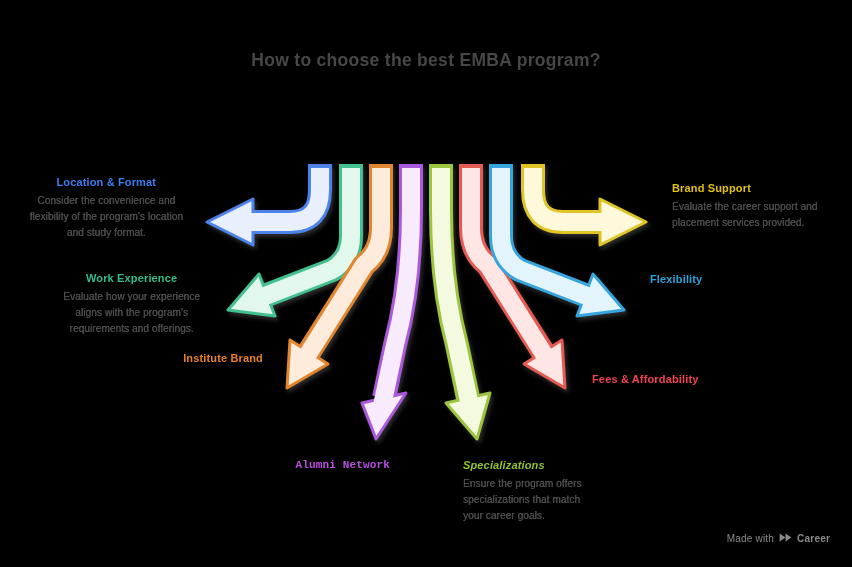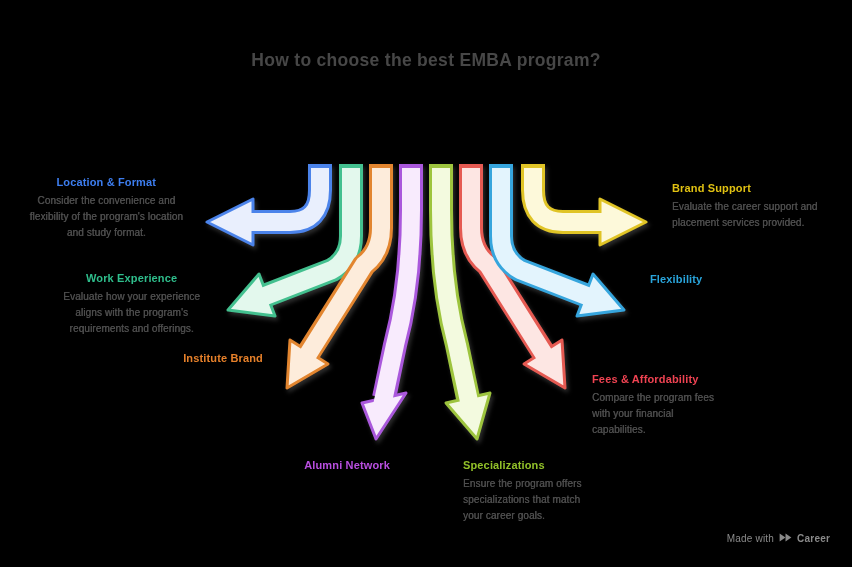--- a/index.html
+++ b/index.html
@@ -16,21 +16,21 @@
     filter: drop-shadow(2px 3px 2px rgba(115,115,115,.38)); }
   .sec { position:absolute; }
   .sec.right { text-align:center; }
   .sec.left  { text-align:left; }
   .sec-title { font-size:11px; font-weight:700; letter-spacing:.15px; margin-bottom:5px; }
   .sec-desc  { font-size:10px; color:#4d4d4d; line-height:16px;
                letter-spacing:.1px; text-shadow:.35px 0 0 currentColor; }
   #sec-location        { right:669px; top:176px; }
   #sec-work            { right:652px; top:272px; }
   #sec-institute       { right:589px; top:352px; }
-  #sec-alumni          { right:462px; top:459px; }
+  #sec-alumni          { right:462px; top:459px;font-family:Liberation Mono, monospace; }
   #sec-specializations { left:463px;  top:459px; }
   #sec-career          { left:672px;  top:182px; }
   #sec-flexibility     { left:650px;  top:273px; }
   #sec-fees            { left:592px;  top:373px; }
   .footer {
     position:absolute; right:22px; bottom:22px;
     display:flex; align-items:center; gap:5px;
     color:#8a8a8a; font-size:10px; letter-spacing:.2px;margin-top:13px;
   }
   .footer .brand { font-weight:700; }
@@ -106,36 +106,35 @@
 
   <div class="sec right" id="sec-institute">
     <div class="sec-title" style="color: rgb(230, 128, 42);">Institute Brand</div>
   </div>
 
   <div class="sec right" id="sec-alumni">
     <div class="sec-title" style="color: rgb(185, 79, 224);">Alumni Network</div>
   </div>
 
   <div class="sec left" id="sec-specializations">
-    <div class="sec-title" style="color: rgb(147, 194, 41);">Specializations</div>
+    <div class="sec-title" style="color: rgb(147, 194, 41); font-style: italic;">Specializations</div>
     <div class="sec-desc">Ensure the program offers<br>specializations that match<br>your career goals.</div>
   </div>
 
   <div class="sec left" id="sec-career">
     <div class="sec-title" style="color: rgb(224, 193, 18);">Brand Support</div>
     <div class="sec-desc">Evaluate the career support and<br>placement services provided.</div>
   </div>
 
   <div class="sec left" id="sec-flexibility">
     <div class="sec-title" style="color: rgb(41, 165, 220);">Flexibility</div>
   </div>
 
   <div class="sec left" id="sec-fees">
     <div class="sec-title" style="color: rgb(239, 67, 82);">Fees &amp; Affordability</div>
-    <div class="sec-desc">Compare the program fees<br>with your financial<br>capabilities.</div>
   </div>
 
   <div class="footer">
     <span>Made with</span>
     <span class="napkin-glyph">
       <svg width="13" height="11" viewBox="0 0 20 16" fill="#8a8a8a">
         <path d="M1 2 L10 8 L1 14 Z"></path>
         <path d="M10 2 L19 8 L10 14 Z"></path>
       </svg>
     </span>

